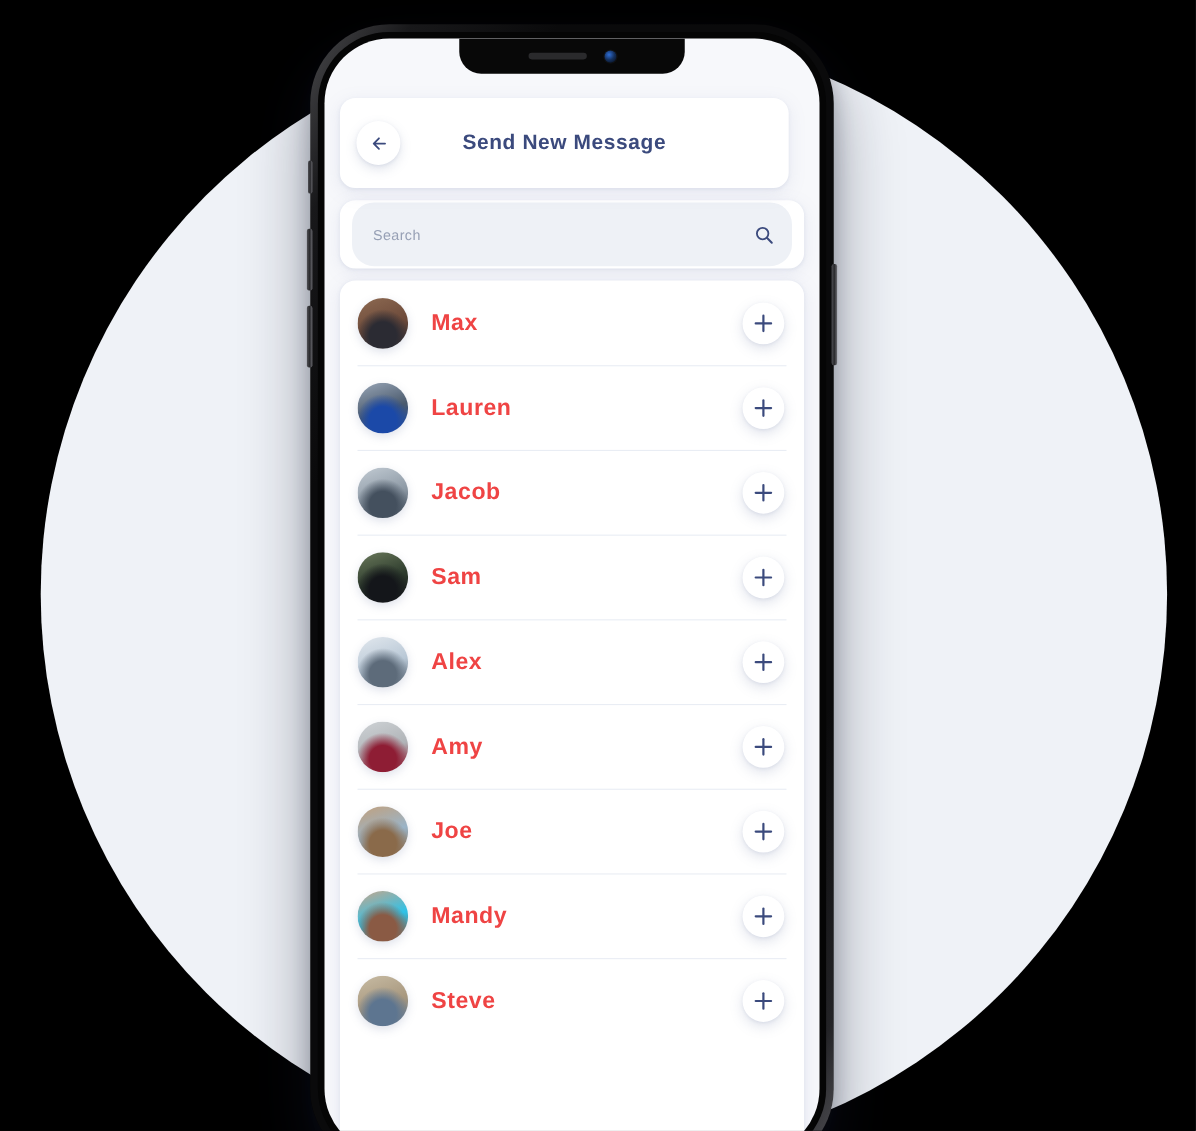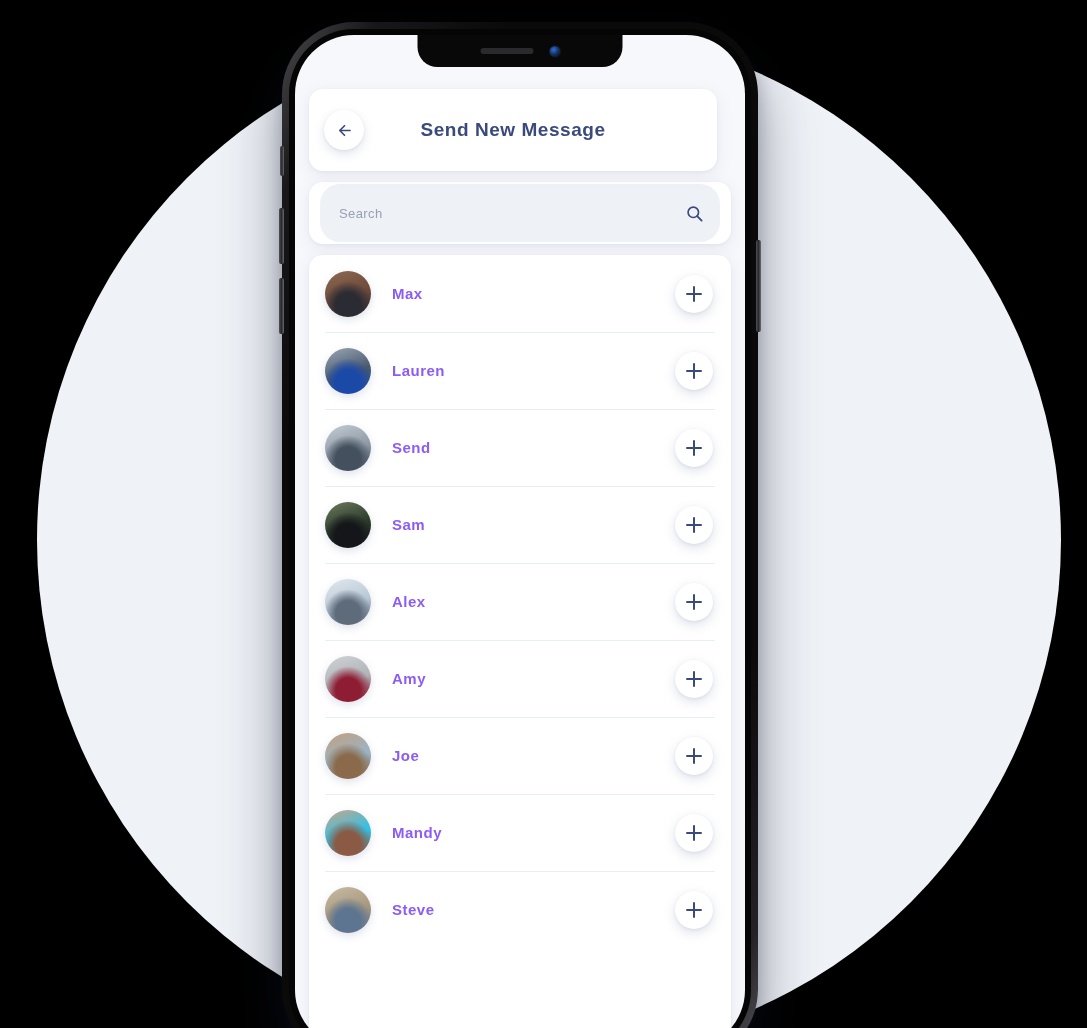--- a/index.html
+++ b/index.html
@@ -109,21 +109,21 @@
     content:"";position:absolute;left:16px;right:16px;top:0;height:1px;
     background:#e9edf4;
   }
   .avatar{
     width:46px;height:46px;border-radius:50%;flex:none;
     box-shadow:0 3px 9px rgba(110,125,165,.22);
     background-size:cover;background-position:center;
     position:relative;overflow:hidden;
   }
   .name{
-    margin-left:21px;color:#8b5cf6;font-size:15px;font-weight:600;
+    margin-left:21px;color:#ef4444;font-size:21px;font-weight:600;
     letter-spacing:.5px;flex:1;
   }
   .add-btn{
     width:38px;height:38px;border-radius:50%;background:#fff;flex:none;
     display:flex;align-items:center;justify-content:center;
     box-shadow:0 4px 12px rgba(110,125,165,.22), 0 1px 3px rgba(110,125,165,.12);
     cursor:pointer;
   }
   .plus{position:relative;width:16px;height:16px;}
   .plus::before,.plus::after{
@@ -184,21 +184,21 @@
               </div>
               <div class="row">
                 <div class="avatar" style="background: radial-gradient(circle at 50% 74%, rgb(27, 73, 168) 0%, rgb(27, 73, 168) 30%, transparent 58%), linear-gradient(160deg, rgb(154, 167, 184) 0%, rgb(74, 90, 109) 55%, rgb(27, 73, 168) 100%);"></div>
                 <div class="name">Lauren</div>
                 <div class="add-btn">
                   <div class="plus"></div>
                 </div>
               </div>
               <div class="row">
                 <div class="avatar" style="background: radial-gradient(circle at 50% 74%, rgb(68, 80, 94) 0%, rgb(68, 80, 94) 30%, transparent 58%), linear-gradient(160deg, rgb(195, 204, 212) 0%, rgb(142, 154, 166) 55%, rgb(68, 80, 94) 100%);"></div>
-                <div class="name">Send</div>
+                <div class="name">Jacob</div>
                 <div class="add-btn">
                   <div class="plus"></div>
                 </div>
               </div>
               <div class="row">
                 <div class="avatar" style="background: radial-gradient(circle at 50% 74%, rgb(20, 22, 26) 0%, rgb(20, 22, 26) 30%, transparent 58%), linear-gradient(160deg, rgb(107, 122, 92) 0%, rgb(44, 58, 44) 55%, rgb(20, 22, 26) 100%);"></div>
                 <div class="name">Sam</div>
                 <div class="add-btn">
                   <div class="plus"></div>
                 </div>

